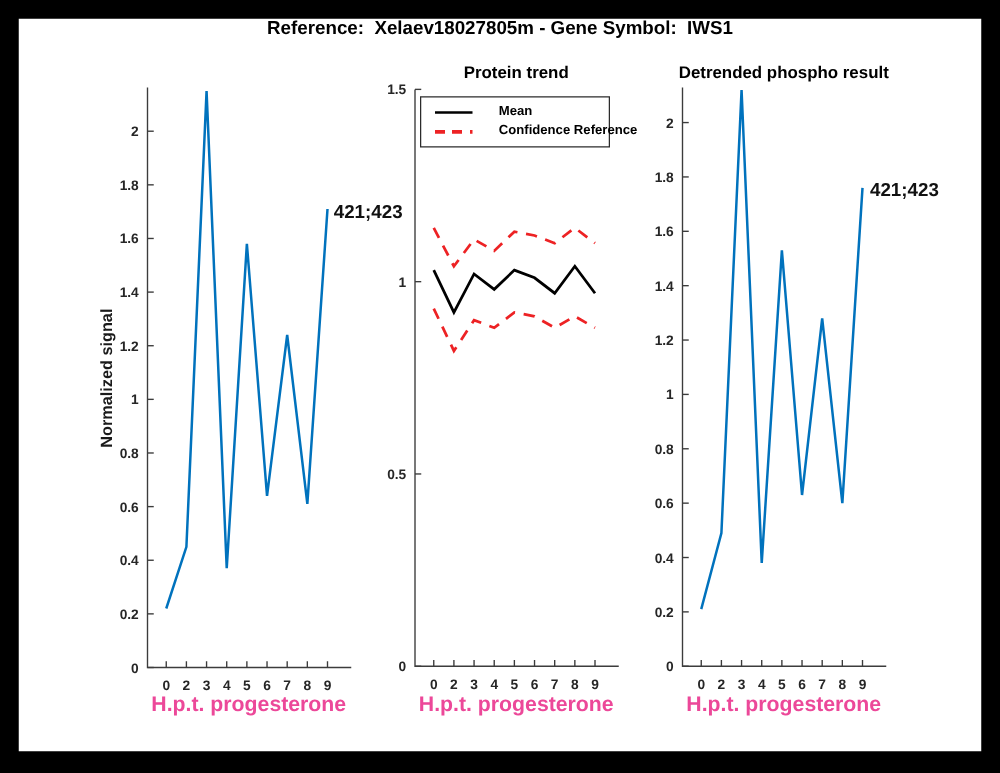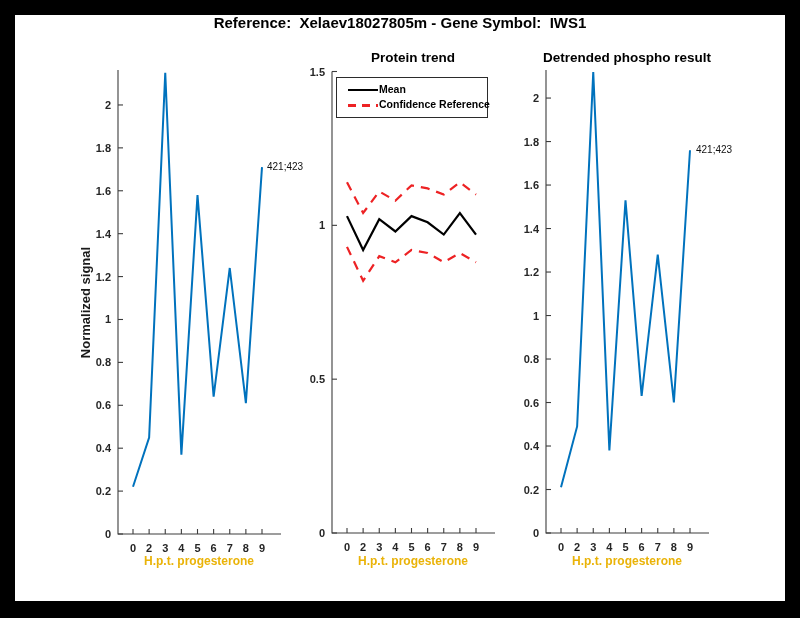--- a/index.html
+++ b/index.html
@@ -5,29 +5,29 @@
   html,body{margin:0;padding:0;background:#000;}
   .stage{position:relative;width:800px;height:618px;background:#000;overflow:hidden;
          font-family:"Liberation Sans",sans-serif;}
   .figure{position:absolute;left:15px;top:15px;width:770px;height:586px;background:#fff;}
   .fig-title{position:absolute;left:0;top:14px;width:800px;text-align:center;
              font-size:15px;font-weight:bold;color:#000;white-space:pre;}
   #plots{position:absolute;left:0;top:0;}
   .tick{font:bold 11px "Liberation Sans",sans-serif;fill:#262626;}
   .ptitle{position:absolute;width:280px;text-align:center;font-size:13.5px;
           font-weight:bold;color:#000;top:50px;white-space:pre;}
-  .xlab{position:absolute;width:280px;text-align:center;font-size:12px;
-        font-weight:bold;color:#eab308;top:554px;}
+  .xlab{position:absolute;width:280px;text-align:center;font-size:17px;
+        font-weight:bold;color:#ec4899;top:554px;}
   .ylab{position:absolute;left:-14px;top:294px;width:200px;height:17px;text-align:center;
         transform:rotate(-90deg);font-size:13px;font-weight:bold;color:#1a1a1a;}
-  .ann{position:absolute;font-size:10px;font-weight:normal;color:#111;white-space:nowrap;}
+  .ann{position:absolute;font-size:15px;font-weight:bold;color:#111;white-space:nowrap;}
   .legend{position:absolute;left:336px;top:77px;width:152px;height:41px;background:#fff;
           border:1px solid #2b2b2b;box-sizing:border-box;display:flex;flex-direction:column;
           justify-content:space-evenly;padding:2px 0 2px 11px;}
-  .lrow{display:flex;align-items:center;gap:1px;}
+  .lrow{display:flex;align-items:center;gap:21px;}
   .lsample{width:30px;flex:0 0 30px;}
   .mean-sample{height:0;border-top:2.4px solid #000;}
   .ci-sample{height:2.5px;background:repeating-linear-gradient(90deg,#ED2224 0,#ED2224 8px,
              transparent 8px,transparent 14px);}
   .llabel{font-size:10.5px;font-weight:bold;color:#000;line-height:1.1;white-space:nowrap;}
 </style>
 </head>
 <body>
 
 <div class="stage">

